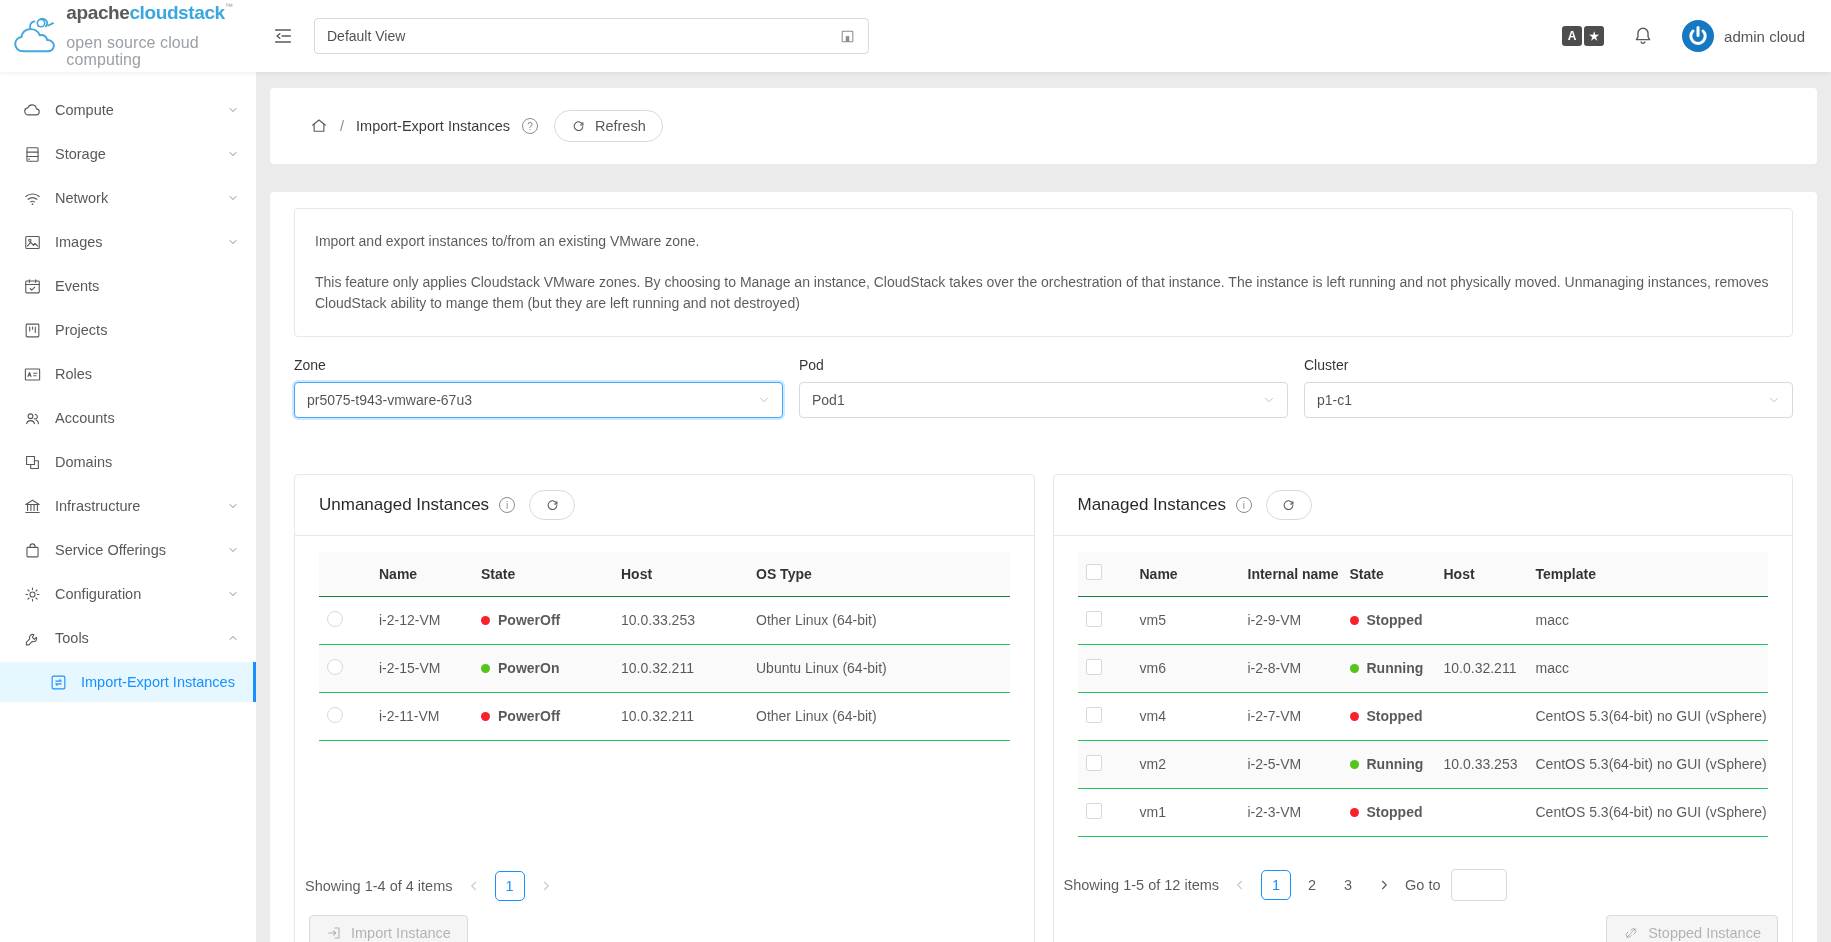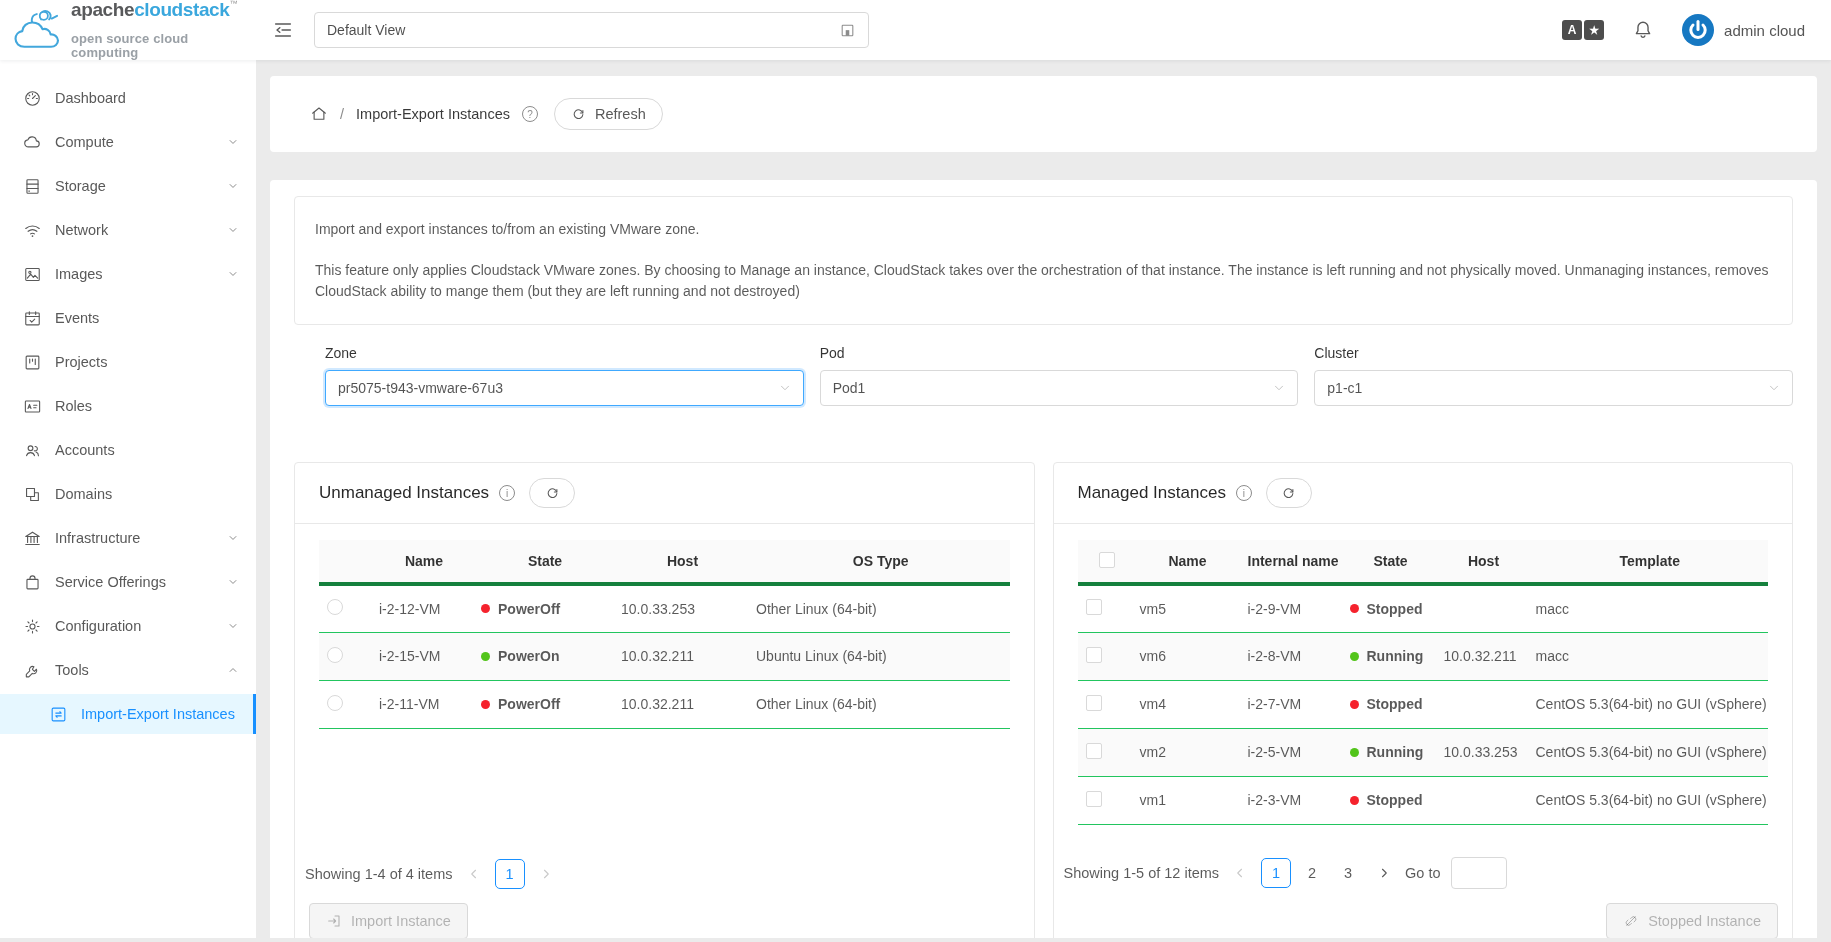--- a/index.html
+++ b/index.html
@@ -1,27 +1,27 @@
 <!DOCTYPE html>
 <html><head>
 <meta charset="utf-8">
 <style>
   * { box-sizing: border-box; margin: 0; padding: 0; }
   html,body { width:1831px; height:942px; overflow:hidden; background:#ebebeb;
     font-family:"Liberation Sans", sans-serif; font-size:14px; color:rgba(0,0,0,.65); }
 
   
-  .topbar { height:60px; background:#fff; display:flex; align-items:center; position:relative; z-index:3;
+  .topbar { height:72px; background:#fff; display:flex; align-items:center; position:relative; z-index:3;
     box-shadow:0 1px 4px rgba(0,21,41,.08); }
   .logo-area { width:256px; flex:none; display:flex; align-items:center; gap:6px; padding-left:12px; }
   .logo-text { display:flex; flex-direction:column; line-height:1.05; }
   .logo-line { font-size:19px; font-weight:bold; letter-spacing:-.4px; }
   .logo-apache { color:#58595b; } .logo-cs { color:#3aa7dd; }
   .logo-tm { font-size:8px; color:#9a9a9a; vertical-align:top; font-weight:normal; }
-  .logo-sub { font-size:13px; color:#9aa0a6; margin-top:12px; letter-spacing:.1px;font-weight:bold; }
+  .logo-sub { font-size:16px; color:#9aa0a6; margin-top:12px; letter-spacing:.1px; }
   .fold { margin-left:16px; color:#595959; width:22px; height:22px; cursor:pointer; }
   .fold svg { width:22px; height:22px; }
   .view-box { margin-left:20px; width:555px; height:36px; border:1px solid #d9d9d9; border-radius:4px;
     display:flex; align-items:center; padding:0 12px; color:rgba(0,0,0,.7); background:#fff; cursor:pointer; }
   .view-suffix { margin-left:auto; color:#8c8c8c; width:17px; height:17px; }
   .view-suffix svg { width:17px; height:17px; }
   .top-right { margin-left:auto; display:flex; align-items:center; gap:28px; padding-right:26px; }
   .translate { display:flex; gap:2px; align-items:center; cursor:pointer; }
   .tr-box { width:20px; height:20px; background:#4d4d4d; border-radius:3px; color:#fff;
     display:flex; align-items:center; justify-content:center; font-size:12px; font-weight:bold; }
@@ -59,40 +59,40 @@
   .refresh-btn { margin-left:16px; height:32px; border:1px solid #d9d9d9; border-radius:16px; background:#fff;
     display:flex; align-items:center; gap:9px; padding:0 16px; color:#595959; font-size:14.5px; cursor:pointer; }
   .refresh-btn svg, .mini-refresh svg { width:15px; height:15px; display:block; }
 
   
   .main-card { background:#fff; border-radius:4px; padding:16px 24px 40px; min-height:790px; }
   .intro-box { border:1px solid #e8e8e8; border-radius:4px; padding:22px 20px; line-height:1.5;
     color:rgba(0,0,0,.65); }
   .intro-box p + p { margin-top:20px; }
 
-  .filters { display:grid; grid-template-columns:1fr 1fr 1fr; gap:16px; margin-top:20px;margin-left:31px; }
+  .filters { display:grid; grid-template-columns:1fr 1fr 1fr; gap:16px; margin-top:20px; }
   .filter label { display:block; font-size:14px; color:rgba(0,0,0,.8); margin-bottom:9px; }
   .select { height:36px; border:1px solid #d9d9d9; border-radius:4px; background:#fff; cursor:pointer;
     display:flex; align-items:center; padding:0 12px; color:rgba(0,0,0,.68); }
   .select.focused { border-color:#40a9ff; box-shadow:0 0 0 2px rgba(24,144,255,.2); }
   .select .sel-chev { margin-left:auto; width:12px; height:12px; color:#c4c4c4; }
   .select .sel-chev svg { width:12px; height:12px; display:block; }
 
   
   .tables { display:flex; gap:18px; margin-top:56px; }
   .panel { flex:1; min-width:0; border:1px solid #e8e8e8; border-radius:4px; background:#fff;
     display:flex; flex-direction:column; height:494px; }
   .panel-header { display:flex; align-items:center; gap:10px; padding:15px 24px; border-bottom:1px solid #e8e8e8; }
   .panel-title { font-size:17px; color:rgba(0,0,0,.85); }
   .mini-refresh { width:46px; height:30px; border:1px solid #d9d9d9; border-radius:15px; background:#fff;
     display:flex; align-items:center; justify-content:center; color:#595959; margin-left:4px; cursor:pointer; }
   .panel-body { padding:16px 24px 0; }
   table { width:100%; border-collapse:collapse; table-layout:fixed; font-size:14px; }
-  thead th { background:#fafafa; text-align:center; font-weight:bold; color:rgba(0,0,0,.8);
-    height:44px; padding:0 4px 0 8px; border-bottom:4px solid #15803d; white-space:nowrap; }
+  thead th { background:#fafafa; text-align:left; font-weight:bold; color:rgba(0,0,0,.8);
+    height:44px; padding:0 4px 0 8px; border-bottom:1px solid #15803d; white-space:nowrap; }
   tbody td { height:48px; padding:0 4px 0 8px; border-bottom:1px solid #22c55e; color:rgba(0,0,0,.65);
     white-space:nowrap; overflow:hidden; }
   tbody tr:nth-child(even) { background:#fafafa; }
   .state-wrap { display:flex; align-items:center; gap:8px;font-weight:bold; }
   .dot { width:9px; height:9px; border-radius:50%; flex:none; }
   .radio { width:16px; height:16px; border:1px solid #d9d9d9; border-radius:50%; background:#fff; display:inline-block; cursor:pointer; }
   .checkbox { width:16px; height:16px; border:1px solid #d9d9d9; border-radius:2px; background:#fff; display:inline-block; cursor:pointer; }
 
   .pager { display:flex; align-items:center; gap:10px; padding:6px 10px; margin-top:auto;
     font-size:14.5px; color:rgba(0,0,0,.65); }
@@ -168,30 +168,20 @@
   </div>
 </header>
 
 <div class="layout">
 
   <aside class="sidebar">
     <nav>
         <div class="side-item">
           <span class="icon">
             <svg viewBox="0 0 24 24" fill="none" stroke="currentColor" stroke-width="1.4" stroke-linecap="round" stroke-linejoin="round">
-              <circle cx="12" cy="12" r="8.5"></circle>
-              <path d="M12 12l3.6-3.6"></path>
-              <path d="M12 5.8v1.4M5.8 12h1.4M16.8 12h1.4M7.6 7.6l1 1"></path>
-            </svg>
-          </span>
-          <span>Dashboard</span>
-        </div>
-        <div class="side-item">
-          <span class="icon">
-            <svg viewBox="0 0 24 24" fill="none" stroke="currentColor" stroke-width="1.4" stroke-linecap="round" stroke-linejoin="round">
               <path d="M7 17.5h9.5a3.8 3.8 0 0 0 .4-7.6A5.5 5.5 0 0 0 6.2 8.7 4.3 4.3 0 0 0 7 17.5Z"></path>
             </svg>
           </span>
           <span>Compute</span>
           <span class="chev">
             <svg viewBox="0 0 24 24" fill="none" stroke="currentColor" stroke-width="2.4" stroke-linecap="round" stroke-linejoin="round">
               <path d="M5 8.5l7 7 7-7"></path>
             </svg>
           </span>
         </div>

